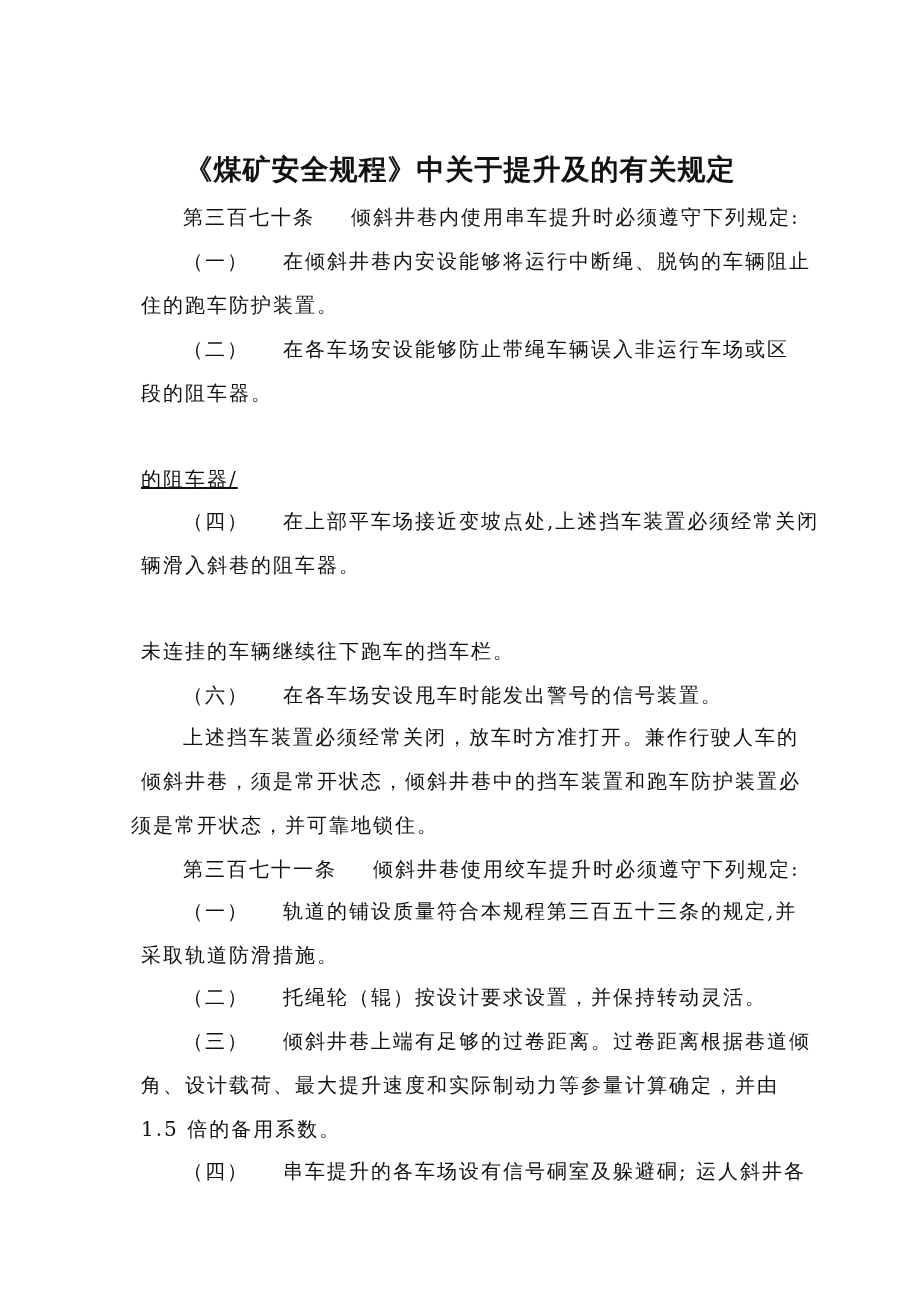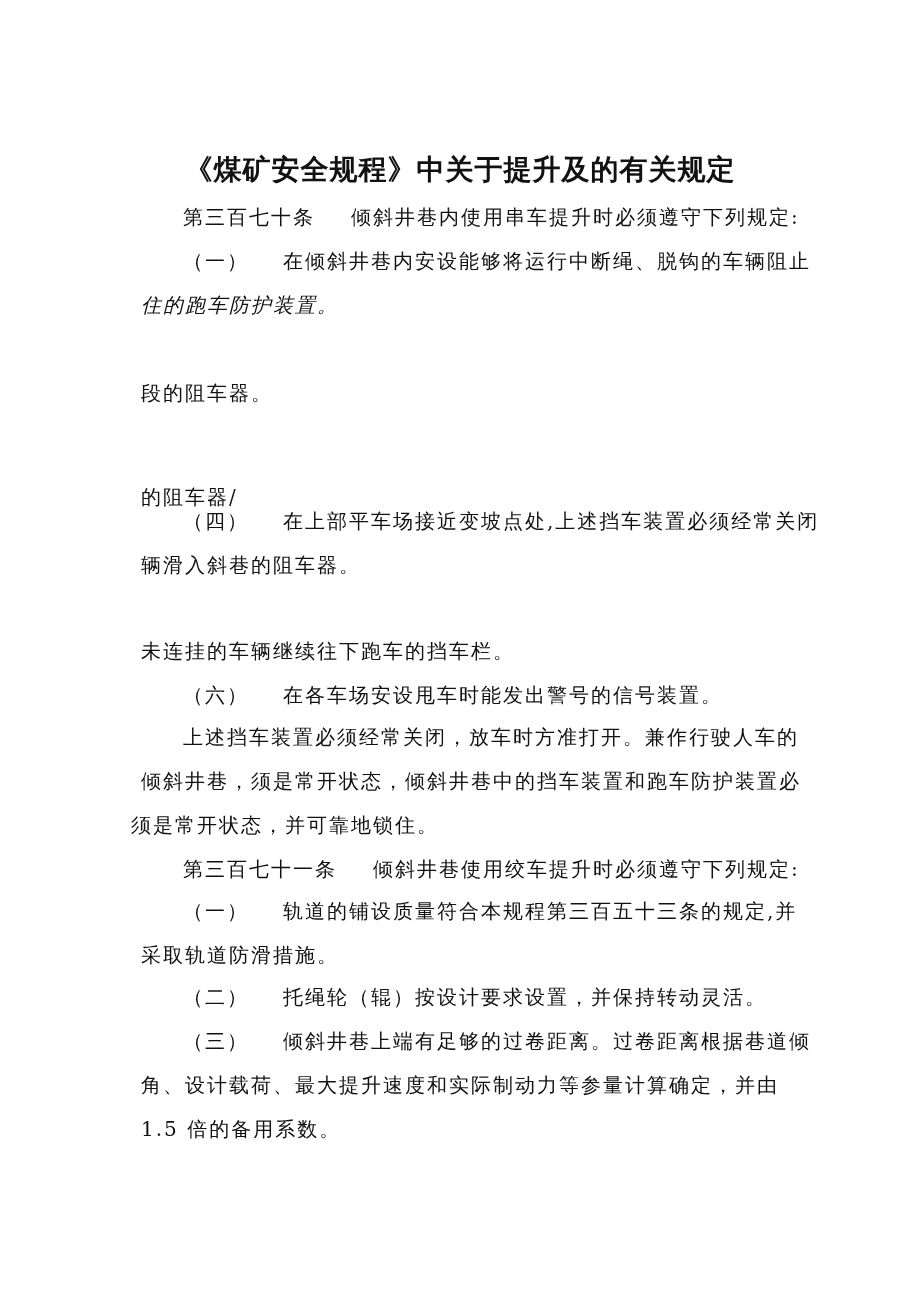--- a/index.html
+++ b/index.html
@@ -58,25 +58,28 @@
 
   <div class="title">《煤矿安全规程》中关于提升及的有关规定</div>
 
   <div class="line" style="left:183px; top:167px;">
     <span>第三百七十条</span><span class="art-gap"></span><span>倾斜井巷内使用串车提升时必须遵守下列规定:</span>
   </div>
 
   <div class="line" style="left:183px; top:211px;">
     <span>（一）</span><span class="gap"></span><span>在倾斜井巷内安设能够将运行中断绳、脱钩的车辆阻止</span>
   </div>
-  <div class="line" style="left:141px; top:255px;font-style:italic;">住的跑车防护装置。</div>
+  <div class="line" style="left:141px; top:255px;">住的跑车防护装置。</div>
 
+  <div class="line" style="left:183px; top:299px;">
+    <span>（二）</span><span class="gap"></span><span>在各车场安设能够防止带绳车辆误入非运行车场或区</span>
+  </div>
   <div class="line" style="left:141px; top:343px;">段的阻车器。</div>
 
-  <div class="line" style="left:141px; top:447px;">的阻车器/</div>
+  <div class="line" style="left:141px; top:429px;text-decoration:underline;">的阻车器/</div>
 
   <div class="line" style="left:183px; top:471px;">
     <span>（四）</span><span class="gap"></span><span>在上部平车场接近变坡点处,上述挡车装置必须经常关闭</span>
   </div>
   <div class="line" style="left:141px; top:515px;">辆滑入斜巷的阻车器。</div>
 
   <div class="line" style="left:141px; top:601px;">未连挂的车辆继续往下跑车的挡车栏。</div>
 
   <div class="line" style="left:183px; top:645px;">
     <span>（六）</span><span class="gap"></span><span>在各车场安设甩车时能发出警号的信号装置。</span>
@@ -98,14 +101,17 @@
   <div class="line" style="left:183px; top:991px;">
     <span>（三）</span><span class="gap"></span><span>倾斜井巷上端有足够的过卷距离。过卷距离根据巷道倾</span>
   </div>
 
   <div class="line" style="left:183px; top:947px;">
     <span>（二）</span><span class="gap"></span><span>托绳轮（辊）按设计要求设置，并保持转动灵活。</span>
   </div>
   <div class="line" style="left:141px; top:1035px;">角、设计载荷、最大提升速度和实际制动力等参量计算确定，并由</div>
   <div class="line" style="left:141px; top:1079px;">1.5 倍的备用系数。</div>
 
+  <div class="line" style="left:183px; top:1121px;">
+    <span>（四）</span><span class="gap"></span><span>串车提升的各车场设有信号硐室及躲避硐; 运人斜井各</span>
+  </div>
 
 </div>
 
 </body></html>

